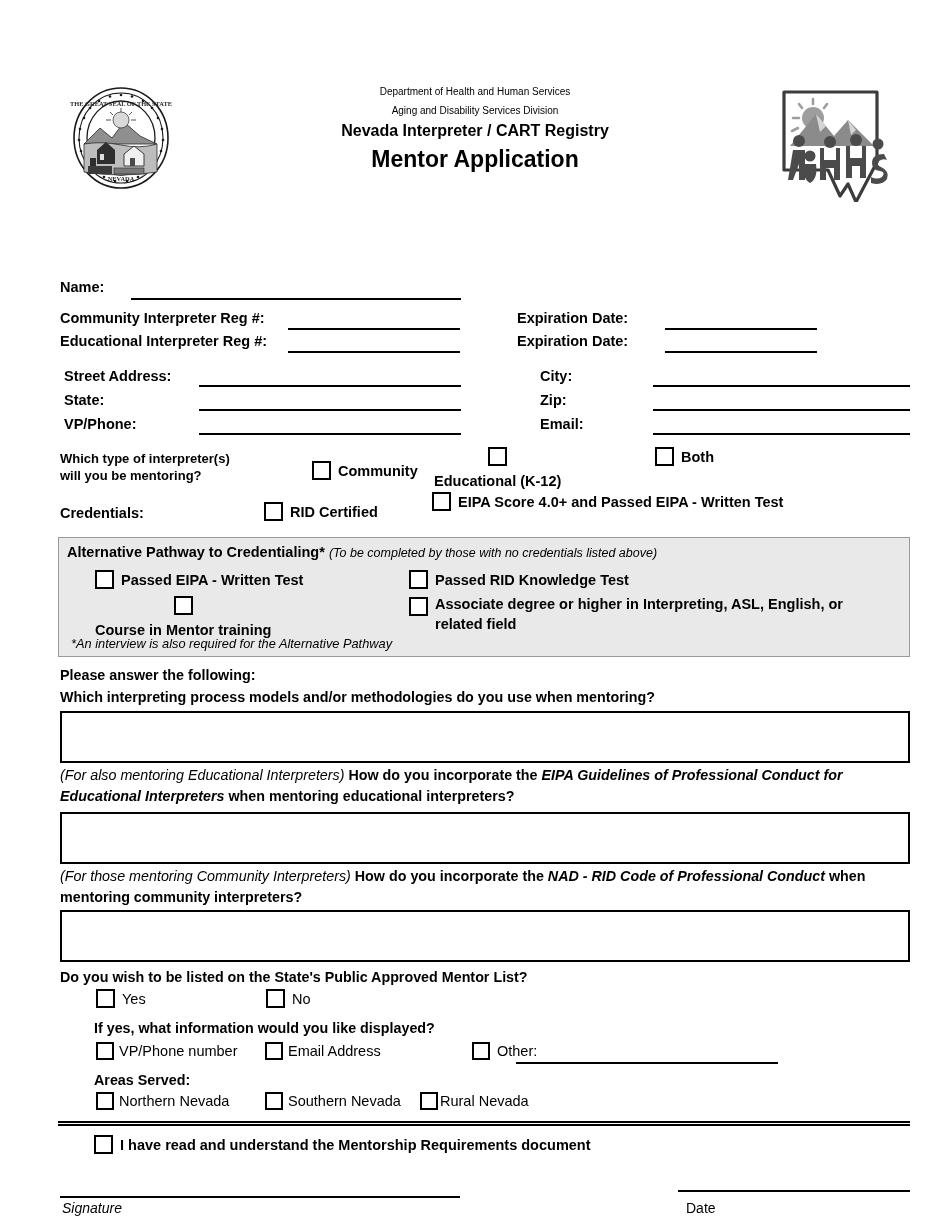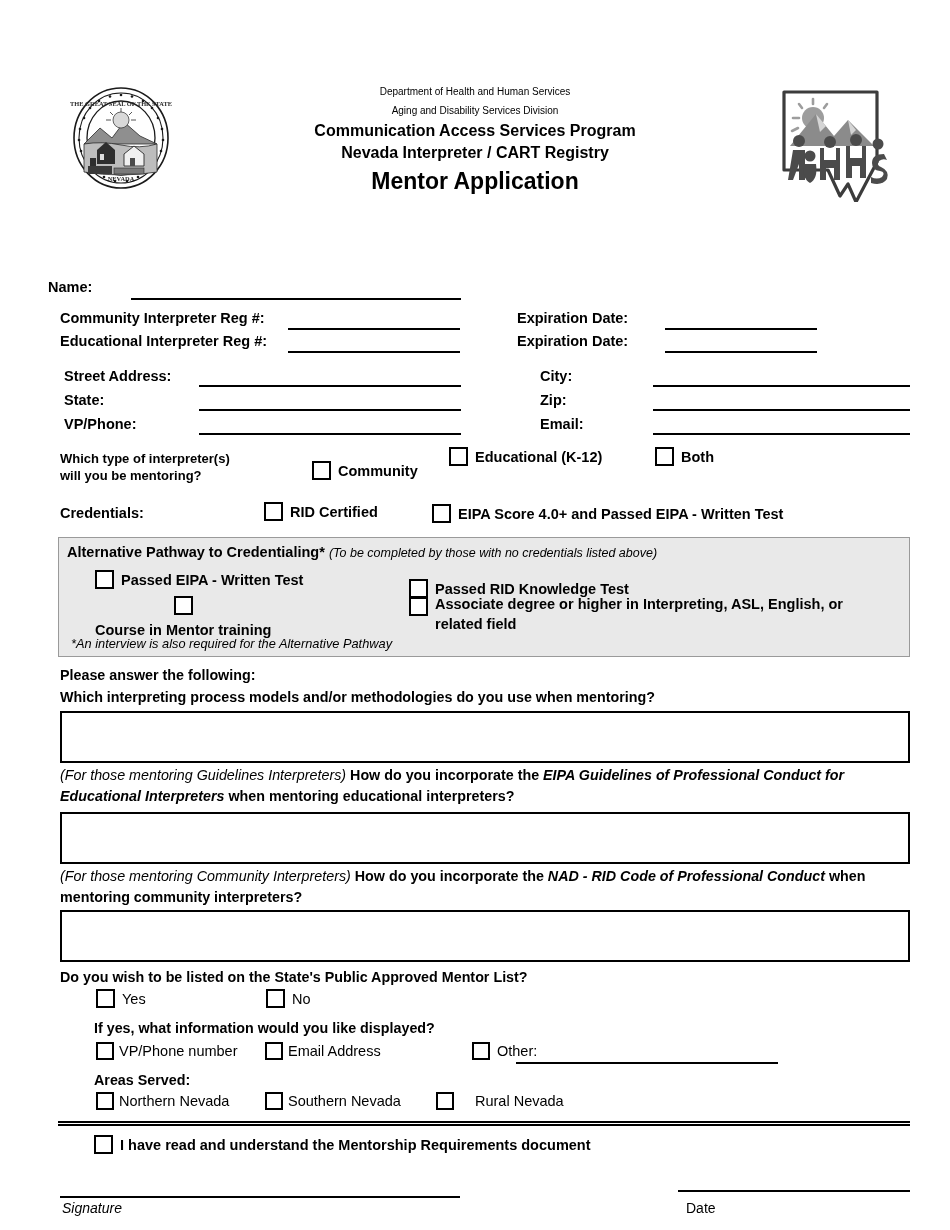--- a/index.html
+++ b/index.html
@@ -116,21 +116,20 @@
           <rect x="28" y="74" width="6" height="9" fill="#2e2e2e"></rect>
           <path d="M26 82 L50 82 L50 90 L26 90 Z" fill="#3a3a3a"></path>
           <rect x="52" y="84" width="30" height="6" fill="#7a7a7a" stroke="#2a2a2a" stroke-width="0.6"></rect>
         </g>
       </svg>
     </div>
 
     <div class="head-text">
       <div class="h-line1">Department of Health and Human Services</div>
       <div class="h-line2">Aging and Disability Services Division</div>
-      <div class="h-line3">Communication Access Services Program</div>
       <div class="h-line4">Nevada Interpreter / CART Registry</div>
       <div class="h-title">Mentor Application</div>
     </div>
 
     <div class="dhhs">
       <svg viewBox="0 0 125 118" width="125" height="118">
         <path d="M16 8 L109 8 L109 78 L88 118 L80 100 L72 112 L60 86 L16 86 Z" fill="none" stroke="#3c3c3c" stroke-width="3.2" stroke-linejoin="round"></path>
         <circle cx="45" cy="34" r="11" fill="#9d9d9d"></circle>
         <g stroke="#9d9d9d" stroke-width="2.6" stroke-linecap="round">
           <line x1="45" y1="15" x2="45" y2="20"></line>
@@ -152,21 +151,21 @@
           <path d="M52 64 L56 64 L56 76 L68 76 L68 64 L72 64 L72 96 L66 96 L66 84 L58 84 L58 96 L52 96 Z"></path>
           <circle cx="88" cy="56" r="6"></circle>
           <path d="M78 62 L82 62 L82 74 L94 74 L94 62 L98 62 L98 94 L92 94 L92 82 L84 82 L84 94 L78 94 Z"></path>
           <circle cx="110" cy="60" r="5.5"></circle>
           <path d="M116 70 Q104 70 104 79 Q104 86 112 87 Q118 88 114 93 Q109 96 103 93 L103 99 Q114 102 119 95 Q122 87 113 83 Q108 81 111 77 Q115 74 119 76 Z"></path>
         </g>
       </svg>
     </div>
   </div>
 
-  <div class="row" style="left:48px; top:206px;">
+  <div class="row" style="left:60px; top:206px;">
     <span class="lbl">Name:</span>
   </div>
   <div class="fline" style="left:131px; top:226px; width:330px;"></div>
 
   <div class="row" style="left:60px; top:237px;">
     <span class="lbl">Community Interpreter Reg #:</span>
   </div>
   <div class="fline" style="left:288px; top:256px; width:172px;"></div>
 
   <div class="row" style="left:517px; top:237px;">
@@ -216,52 +215,52 @@
 
   <div class="row" style="left:60px; top:378px; line-height:17px;">
     <div class="lbl-sm">Which type of interpreter(s)</div>
     <div class="lbl-sm">will you be mentoring?</div>
   </div>
 
   <div class="cb-item" style="left:264px; top:389px;padding-left:48px;">
     <span class="cbx"></span>
     <span class="txt">Community</span>
   </div>
-  <div class="cb-item" style="left:449px; top:375px;">
+  <div class="cb-item" style="left:434px; top:375px;flex-direction:column;">
     <span class="cbx"></span>
     <span class="txt">Educational (K-12)</span>
   </div>
   <div class="cb-item" style="left:655px; top:375px;">
     <span class="cbx"></span>
     <span class="txt">Both</span>
   </div>
 
   <div class="row" style="left:60px; top:432px;">
     <span class="lbl">Credentials:</span>
   </div>
   <div class="cb-item" style="left:264px; top:430px;">
     <span class="cbx"></span>
     <span class="txt">RID Certified</span>
   </div>
-  <div class="cb-item" style="left:432px; top:432px;">
+  <div class="cb-item" style="left:432px; top:420px;">
     <span class="cbx"></span>
     <span class="txt">EIPA Score 4.0+ and Passed EIPA - Written Test</span>
   </div>
 
   <div class="panel">
     <div class="panel-title">
       <span>Alternative Pathway to Credentialing*</span>
       <span class="note">(To be completed by those with no credentials listed above)</span>
     </div>
 
     <div class="cb-item" style="left:36px; top:32px;">
       <span class="cbx"></span>
       <span class="txt">Passed EIPA - Written Test</span>
     </div>
-    <div class="cb-item" style="left:350px; top:41px;">
+    <div class="cb-item" style="left:350px; top:32px;">
       <span class="cbx"></span>
       <span class="txt">Passed RID Knowledge Test</span>
     </div>
     <div class="cb-item" style="left:36px; top:58px;flex-direction:column;">
       <span class="cbx"></span>
       <span class="txt">Course in Mentor training</span>
     </div>
     <div class="cb-item" style="left:350px; top:58px; align-items:flex-start;">
       <span class="cbx" style="margin-top:1px;"></span>
       <span style="display:block;">
@@ -273,21 +272,21 @@
     <div class="panel-foot">*An interview is also required for the Alternative Pathway</div>
   </div>
 
   <div class="qtext" style="left:60px; top:593px;">Please answer the following:</div>
   <div class="qtext" style="left:60px; top:615px;">Which interpreting process models and/or methodologies do you use when mentoring?</div>
   <div class="qbox" style="left:60px; top:639px; width:850px; height:52px;">
     
   </div>
 
   <div class="qtext" style="left:60px; top:693px; width:855px;">
-    <span class="ital-norm">(For those mentoring Guidelines Interpreters)</span>
+    <span class="ital-norm">(For also mentoring Educational Interpreters)</span>
     <span>How do you incorporate the </span><span class="ital-bold">EIPA Guidelines of Professional Conduct for Educational Interpreters</span><span> when mentoring educational interpreters?</span>
   </div>
   <div class="qbox" style="left:60px; top:740px; width:850px; height:52px;">
     
   </div>
 
   <div class="qtext" style="left:60px; top:794px; width:855px;">
     <span class="ital-norm">(For those mentoring Community Interpreters)</span>
     <span>How do you incorporate the </span><span class="ital-bold">NAD - RID Code of Professional Conduct</span><span> when mentoring community interpreters?</span>
   </div>
@@ -325,21 +324,21 @@
   <div class="qtext" style="left:94px; top:998px;">Areas Served:</div>
 
   <div class="cb-item" style="left:96px; top:1020px; gap:5px;">
     <span class="cbx cbx-sm"></span>
     <span class="txt" style="font-weight:normal;">Northern Nevada</span>
   </div>
   <div class="cb-item" style="left:265px; top:1020px; gap:5px;">
     <span class="cbx cbx-sm"></span>
     <span class="txt" style="font-weight:normal;">Southern Nevada</span>
   </div>
-  <div class="cb-item" style="left:436px; top:1020px; gap:21px;">
+  <div class="cb-item" style="left:420px; top:1020px; gap:2px;">
     <span class="cbx cbx-sm"></span>
     <span class="txt" style="font-weight:normal;">Rural Nevada</span>
   </div>
 
   <div class="dbl-rule" style="top:1049px;"></div>
 
   <div class="cb-item" style="left:94px; top:1063px;">
     <span class="cbx"></span>
     <span class="txt">I have read and understand the Mentorship Requirements document</span>
   </div>

